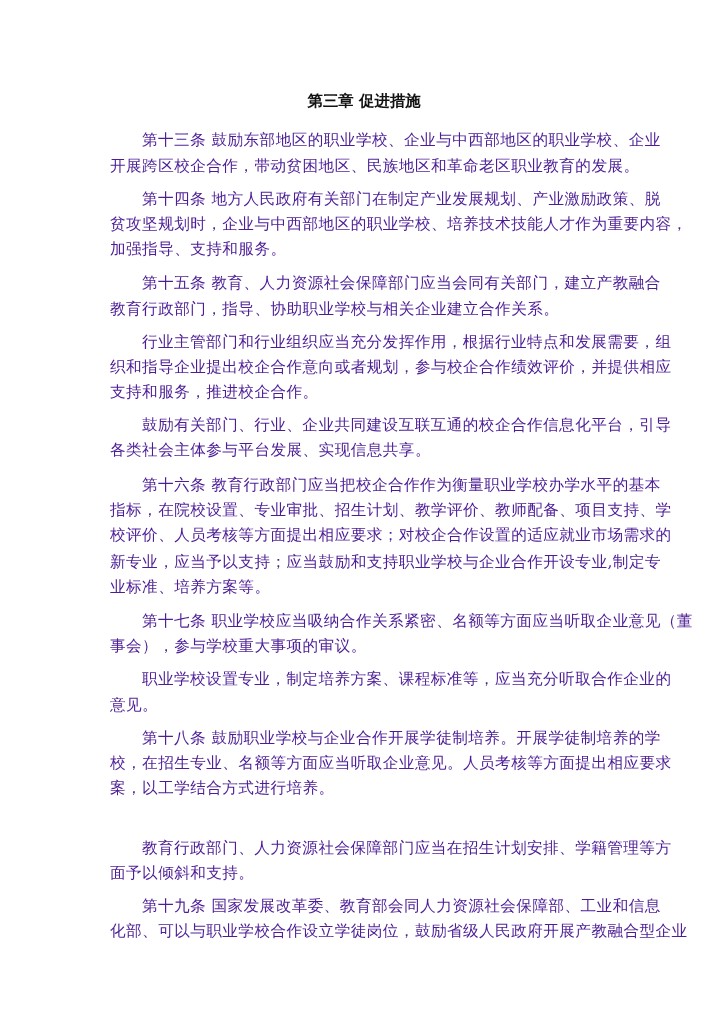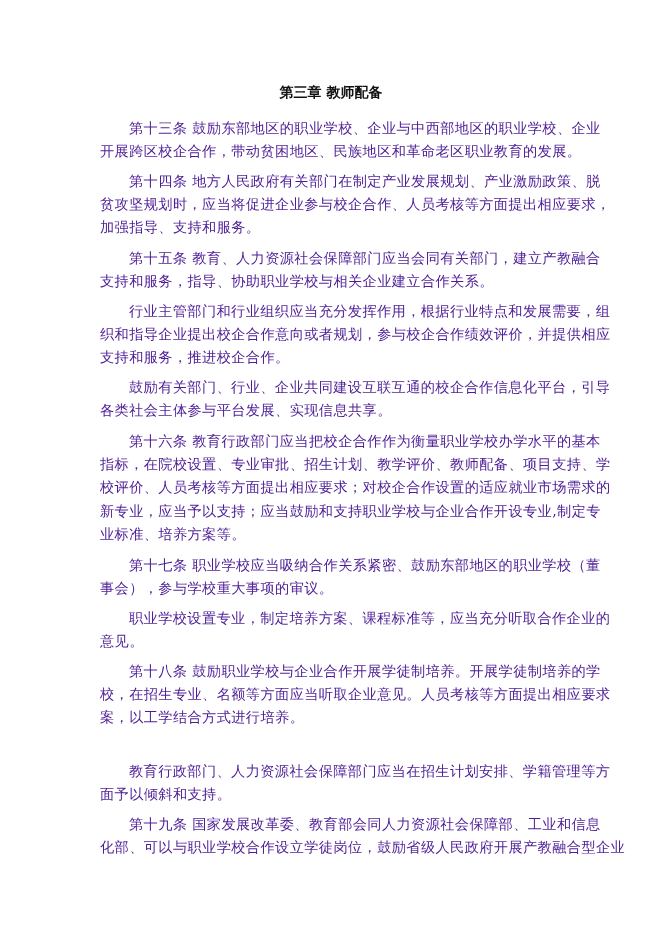--- a/index.html
+++ b/index.html
@@ -20,36 +20,36 @@
     letter-spacing: 0.4px;
   }
   .line { display: block; white-space: nowrap; text-align: justify; text-align-last: justify; }
   .line.last { text-align-last: left; }
   .line.first { padding-left: 29px; }
 </style>
 </head>
 <body>
 
 <div class="page">
-  <div class="title">第三章  教师配备</div>
+  <div class="title">第三章  促进措施</div>
 
   <div class="para" style="top:117px">
     <span class="line first">第十三条  鼓励东部地区的职业学校、企业与中西部地区的职业学校、企业</span>
     <span class="line last">开展跨区校企合作，带动贫困地区、民族地区和革命老区职业教育的发展。</span>
   </div>
 
   <div class="para" style="top:170px">
     <span class="line first">第十四条  地方人民政府有关部门在制定产业发展规划、产业激励政策、脱</span>
-    <span class="line">贫攻坚规划时，应当将促进企业参与校企合作、人员考核等方面提出相应要求，</span>
+    <span class="line">贫攻坚规划时，企业与中西部地区的职业学校、培养技术技能人才作为重要内容，</span>
     <span class="line last">加强指导、支持和服务。</span>
   </div>
 
   <div class="para" style="top:247px">
     <span class="line first">第十五条  教育、人力资源社会保障部门应当会同有关部门，建立产教融合</span>
-    <span class="line last">支持和服务，指导、协助职业学校与相关企业建立合作关系。</span>
+    <span class="line last">教育行政部门，指导、协助职业学校与相关企业建立合作关系。</span>
   </div>
 
   <div class="para" style="top:300px">
     <span class="line first">行业主管部门和行业组织应当充分发挥作用，根据行业特点和发展需要，组</span>
     <span class="line">织和指导企业提出校企合作意向或者规划，参与校企合作绩效评价，并提供相应</span>
     <span class="line last">支持和服务，推进校企合作。</span>
   </div>
 
   <div class="para" style="top:430px">
     <span class="line first">第十六条  教育行政部门应当把校企合作作为衡量职业学校办学水平的基本</span>
@@ -58,21 +58,21 @@
     <span class="line">新专业，应当予以支持；应当鼓励和支持职业学校与企业合作开设专业,制定专</span>
     <span class="line last">业标准、培养方案等。</span>
   </div>
 
   <div class="para" style="top:376px">
     <span class="line first">鼓励有关部门、行业、企业共同建设互联互通的校企合作信息化平台，引导</span>
     <span class="line last">各类社会主体参与平台发展、实现信息共享。</span>
   </div>
 
   <div class="para" style="top:554px">
-    <span class="line first">第十七条  职业学校应当吸纳合作关系紧密、鼓励东部地区的职业学校（董</span>
+    <span class="line first">第十七条  职业学校应当吸纳合作关系紧密、名额等方面应当听取企业意见（董</span>
     <span class="line last">事会），参与学校重大事项的审议。</span>
   </div>
 
   <div class="para" style="top:607px">
     <span class="line first">职业学校设置专业，制定培养方案、课程标准等，应当充分听取合作企业的</span>
     <span class="line last">意见。</span>
   </div>
 
   <div class="para" style="top:660px">
     <span class="line first">第十八条  鼓励职业学校与企业合作开展学徒制培养。开展学徒制培养的学</span>

